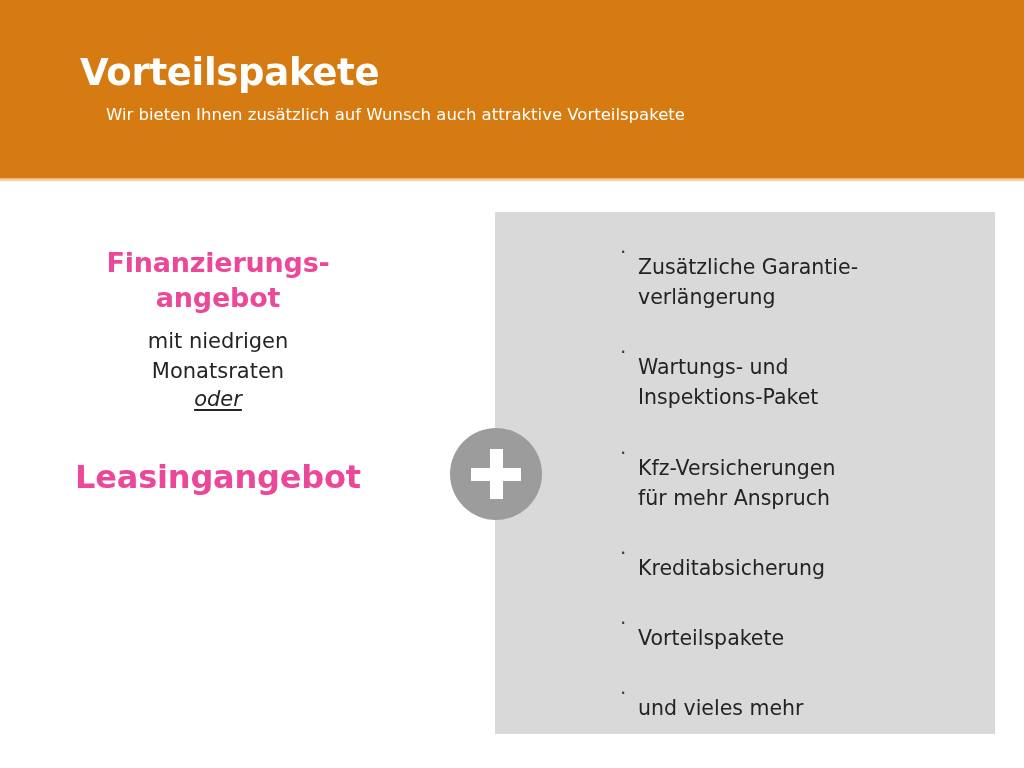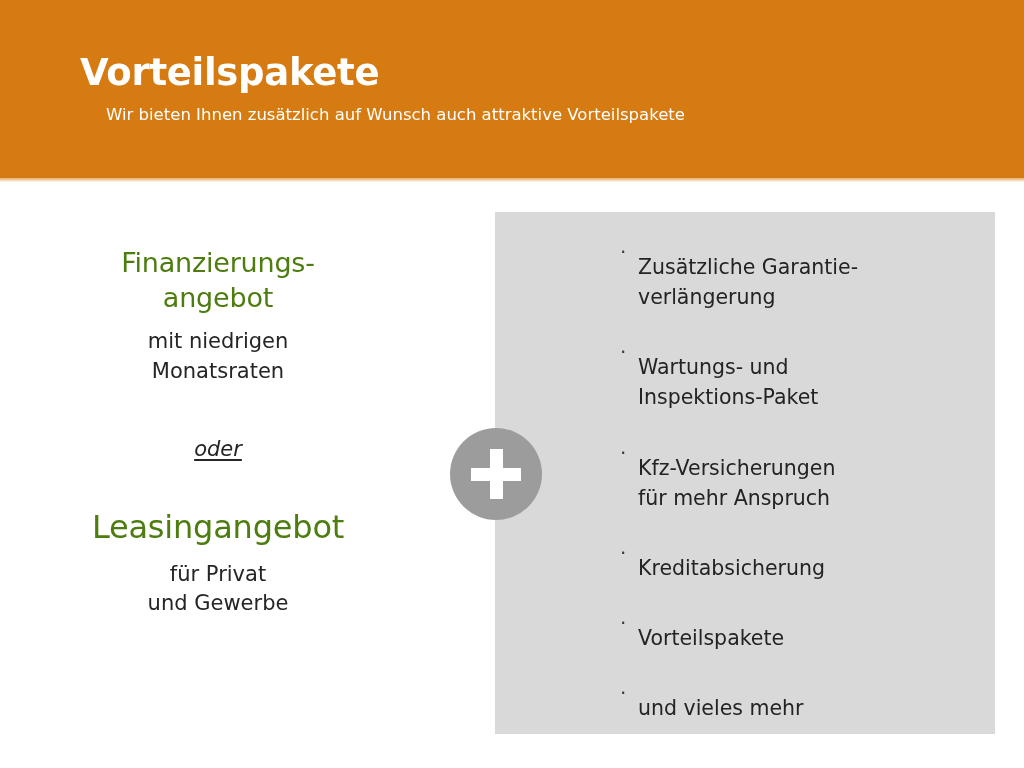--- a/index.html
+++ b/index.html
@@ -80,37 +80,36 @@
     top: 246px;
     width: 316px;
     text-align: center;
     color: #1a1a1a;
   }
   .offer-block {
     position: relative;
   }
   .offer-title {
     font-size: 27px;
-    font-weight: normal;
+    font-weight: bold;
     line-height: 1.28;
-    color: #4d7c0f;
+    color: #ec4899;
     letter-spacing: -0.2px;
   }
   .offer-sub {
     font-size: 21px;
     font-weight: normal;
     line-height: 1.42;
     color: #252525;
     margin-top: 12px;
   }
   #offer-financing {
     margin-top: 0;
   }
   #offer-separator {
-    margin-top: 50px;
     margin-bottom: 46px;
   }
   #offer-separator-text {
     font-size: 21px;
     font-style: italic;
     font-weight: normal;
     text-decoration: underline;
     text-underline-offset: 3px;
     color: #252525;
   }
@@ -202,22 +201,20 @@
       <div class="offer-sub" style="white-space: pre-line;">mit niedrigen
 Monatsraten</div>
     </div>
 
     <div class="offer-block" id="offer-separator">
       <span id="offer-separator-text">oder</span>
     </div>
 
     <div class="offer-block" id="offer-leasing">
       <div class="offer-title" style="white-space: pre-line;">Leasingangebot</div>
-      <div class="offer-sub" style="white-space: pre-line;">für Privat
-und Gewerbe</div>
     </div>
 
   </div>
 
   <div id="plus-badge">
     <div id="plus-icon-h"></div>
     <div id="plus-icon-v"></div>
   </div>
 
   <ul id="benefits-list">

